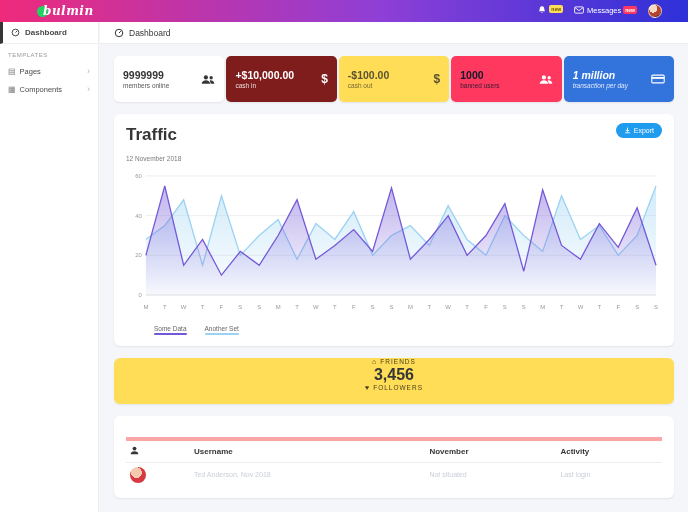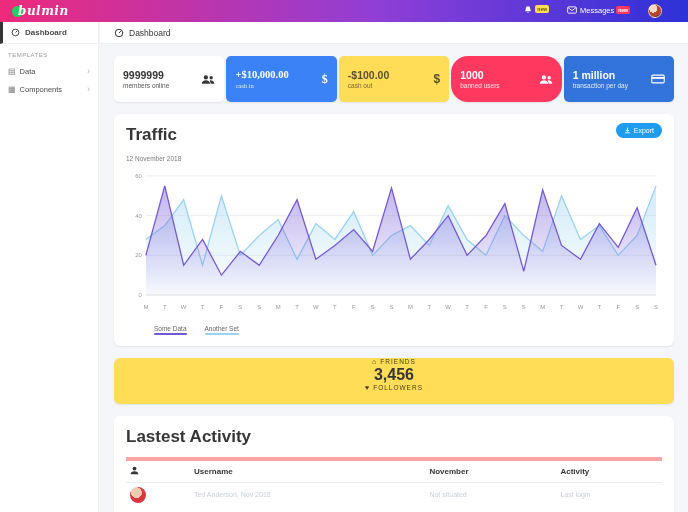--- a/index.html
+++ b/index.html
@@ -3,25 +3,25 @@
 <meta charset="utf-8">
 <style>
   * { margin:0; padding:0; box-sizing:border-box; }
   html,body { width:688px; height:512px; overflow:hidden; background:#f4f6fa;
               font-family:"Liberation Sans", sans-serif; }
 
   
   .navbar { position:absolute; left:0; top:0; width:688px; height:22px;
             background:linear-gradient(90deg,#ee2a7b 0%, #8f3fd6 55%, #2d31d8 100%);
             display:flex; align-items:center; justify-content:space-between; z-index:30; }
-  .brand { display:flex; align-items:center; margin-left:12px; }
+  .brand { display:flex; align-items:center; margin-left:37px; }
   .brand-dot { width:11px; height:11px; border-radius:50%; background:#23d160; margin-right:-5px; }
   .brand-text { color:#fff; font-family:"DejaVu Serif", serif; font-style:italic; font-weight:bold;
                 font-size:12px; letter-spacing:0.5px; }
-  .nav-right { display:flex; align-items:center; gap:18px; margin-right:26px; }
+  .nav-right { display:flex; align-items:center; gap:11px; margin-right:26px; }
   .nav-item { display:flex; align-items:flex-start; color:#fff; font-size:7.5px; cursor:pointer; }
   .badge { font-size:5px; line-height:1; padding:1.5px 2px; border-radius:2px; margin-left:2px; font-weight:bold; }
   .badge-warn { background:#ffdd57; color:#6b5900; }
   .badge-danger { background:#ff3860; color:#fff; }
   .nav-avatar { width:14px; height:14px; border-radius:50%;
                 background:radial-gradient(circle at 35% 30%, #f7d9c4 0 35%, #b5452f 36% 70%, #5d2a1a 71%);
                 border:1px solid rgba(255,255,255,.6); cursor:pointer; }
 
   
   .sidebar { position:absolute; left:0; top:22px; width:99px; height:490px; background:#fff;
@@ -48,24 +48,24 @@
 
   
   .stat-row { display:flex; gap:2px; }
   .stat-card { flex:1; height:46px; border-radius:5px; background:#fff;
                box-shadow:0 1px 2px rgba(10,10,10,.08); padding:8px 9px;
                display:flex; align-items:center; justify-content:space-between; }
   .stat-val { font-size:10.5px; font-weight:bold; line-height:1.2; }
   .stat-lab { font-size:6.5px; opacity:.85; margin-top:1px; }
   .stat-ic { display:inline-flex; }
   .stat-white { color:#363636; }
-  .stat-green { background:#3b82f6; color:#fff;font-family:Liberation Serif, serif; }
+  .stat-green { background:#7f1d1d; color:#fff; }
   .stat-yellow { background:#ffdd57; color:#5c5130; }
-  .stat-red { background:#ff3860; color:#ffffff;border-radius:17px; }
-  .stat-blue { background:#3273dc; color:#fff; }
+  .stat-red { background:#ff3860; color:#0f172a; }
+  .stat-blue { background:#3273dc; color:#fff;font-style:italic; }
   .dollar { font-size:12px; font-weight:bold; }
 
   
   .card { background:#fff; border-radius:6px; box-shadow:0 1px 2px rgba(10,10,10,.08);
           margin-top:12px; padding:11px 12px; position:relative; }
   .card-title { font-size:17px; font-weight:bold; color:#363636; }
   .export-btn { position:absolute; top:9px; right:12px; background:#209cee; color:#fff;
                 border:none; border-radius:9px; height:15px; padding:0 8px; font-size:7px;
                 display:flex; align-items:center; gap:3px; cursor:pointer;
                 font-family:"Liberation Sans", sans-serif; }
@@ -131,21 +131,21 @@
           <circle cx="8" cy="8" r="6" fill="none" stroke="#363636" stroke-width="1.6"></circle>
           <path d="M8 8L11 5" stroke="#363636" stroke-width="1.6"></path>
         </svg>
     </span>
     <span>Dashboard</span>
   </div>
   <div class="side-section">TEMPLATES</div>
   <div class="side-link">
     <span class="lft">
       <span class="glyph">▤</span>
-      <span>Data</span>
+      <span>Pages</span>
     </span>
     <span class="chev">›</span>
   </div>
   <div class="side-link">
     <span class="lft">
       <span class="glyph">▦</span>
       <span>Components</span>
     </span>
     <span class="chev">›</span>
   </div>
@@ -303,21 +303,20 @@
     </div>
     <div class="sum-col">
       <div class="sum-lab">
         <span class="sum-ic">♥</span>
         <span>FOLLOWERS</span>
       </div>
     </div>
   </div>
 
   <div class="card">
-    <div class="card-title">Lastest Activity</div>
     <table class="tbl">
       <thead>
         <tr>
           <th class="col-ic">
             <span>
               <svg width="9" height="9" viewBox="0 0 14 14">
                   <circle cx="7" cy="4" r="3" fill="#363636"></circle>
                   <path d="M1 13c0-3.3 2.7-5 6-5s6 1.7 6 5z" fill="#363636"></path>
                 </svg>
             </span>

